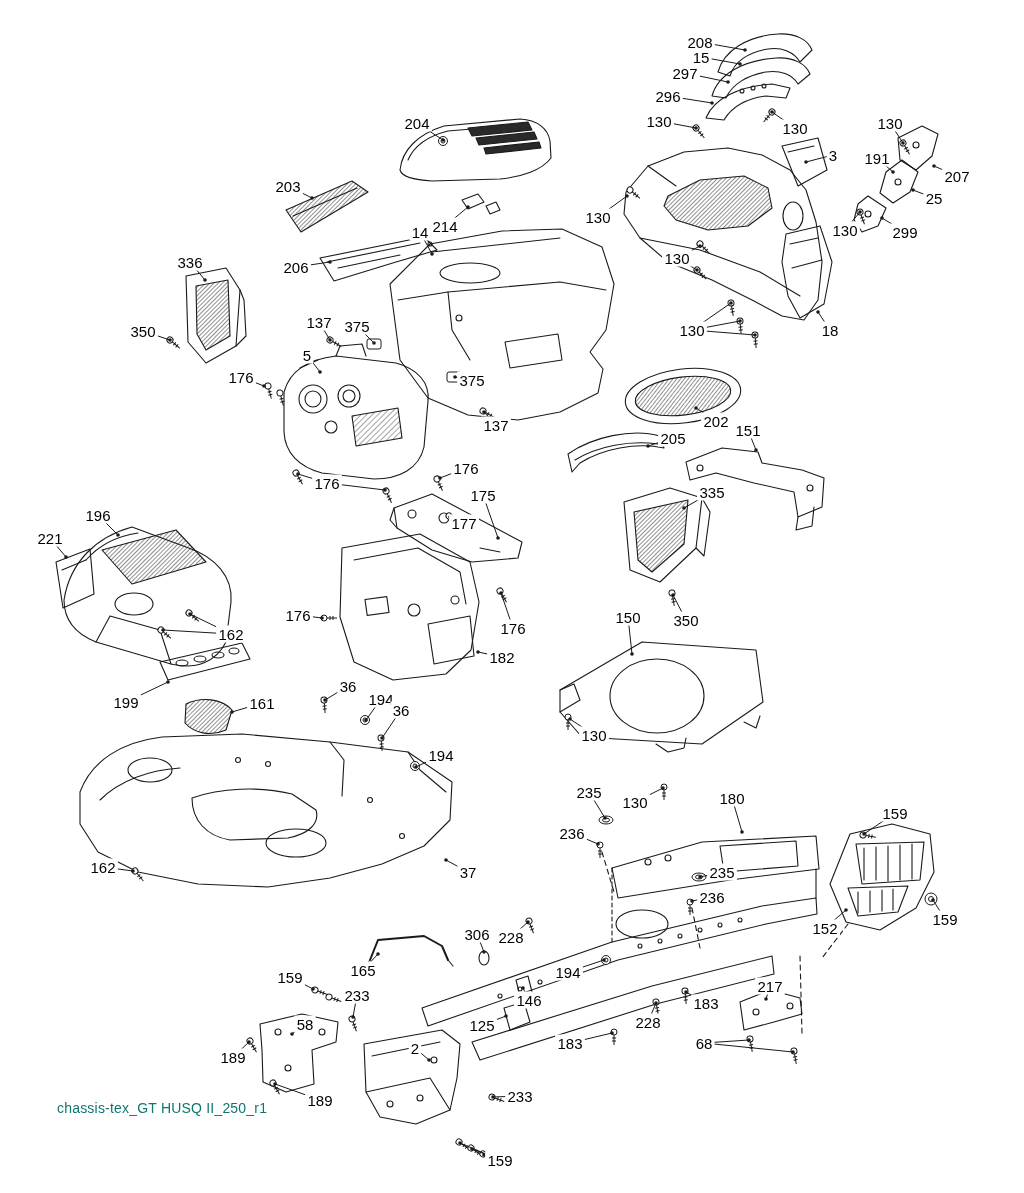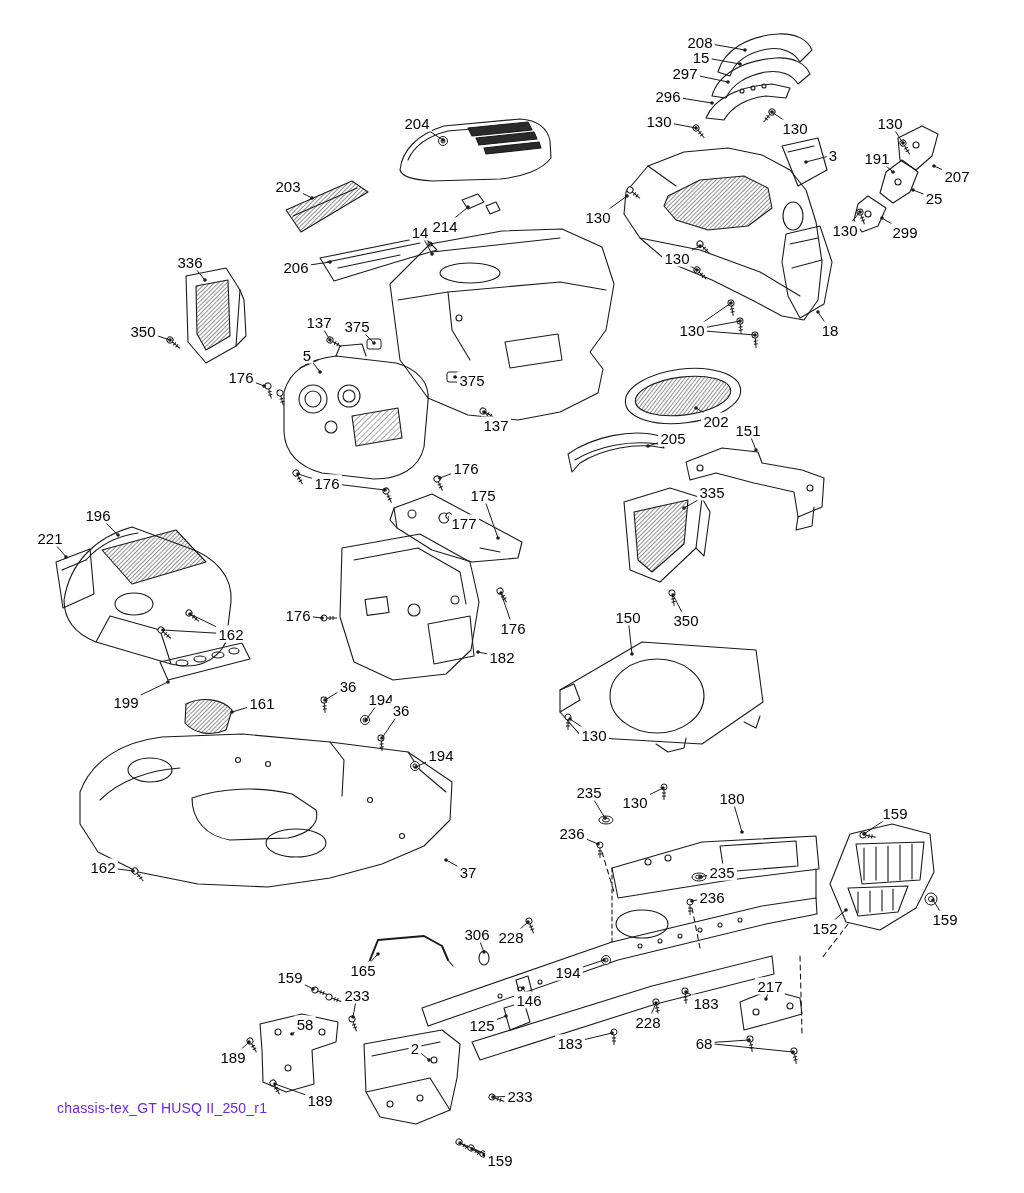--- a/index.html
+++ b/index.html
@@ -3,21 +3,21 @@
 <meta charset="utf-8">
 <style>
   html,body{margin:0;padding:0;background:#fff;}
   #stage{position:relative;width:1024px;height:1193px;background:#fff;overflow:hidden;
          font-family:"Liberation Sans",sans-serif;}
   #diagram-svg{position:absolute;left:0;top:0;}
   .leader{stroke:#1a1a1a;stroke-width:1;fill:none;}
   .leader-dot{fill:#1a1a1a;}
   text.callout{font-family:"Liberation Sans",sans-serif;font-size:15px;fill:#000;
                text-anchor:middle;}
-  #footer{position:absolute;left:57px;top:1100px;font-size:14px;color:#6d28d9;
+  #footer{position:absolute;left:57px;top:1100px;font-size:14px;color:#0f766e;
           font-family:"Liberation Sans",sans-serif;letter-spacing:.2px;}
 </style>
 </head>
 <body>
 
 <div id="stage">
 
   <svg id="diagram-svg" width="1024" height="1193" viewBox="0 0 1024 1193">
     <defs>
       <pattern id="hatch" width="4" height="4" patternUnits="userSpaceOnUse" patternTransform="rotate(45)">

